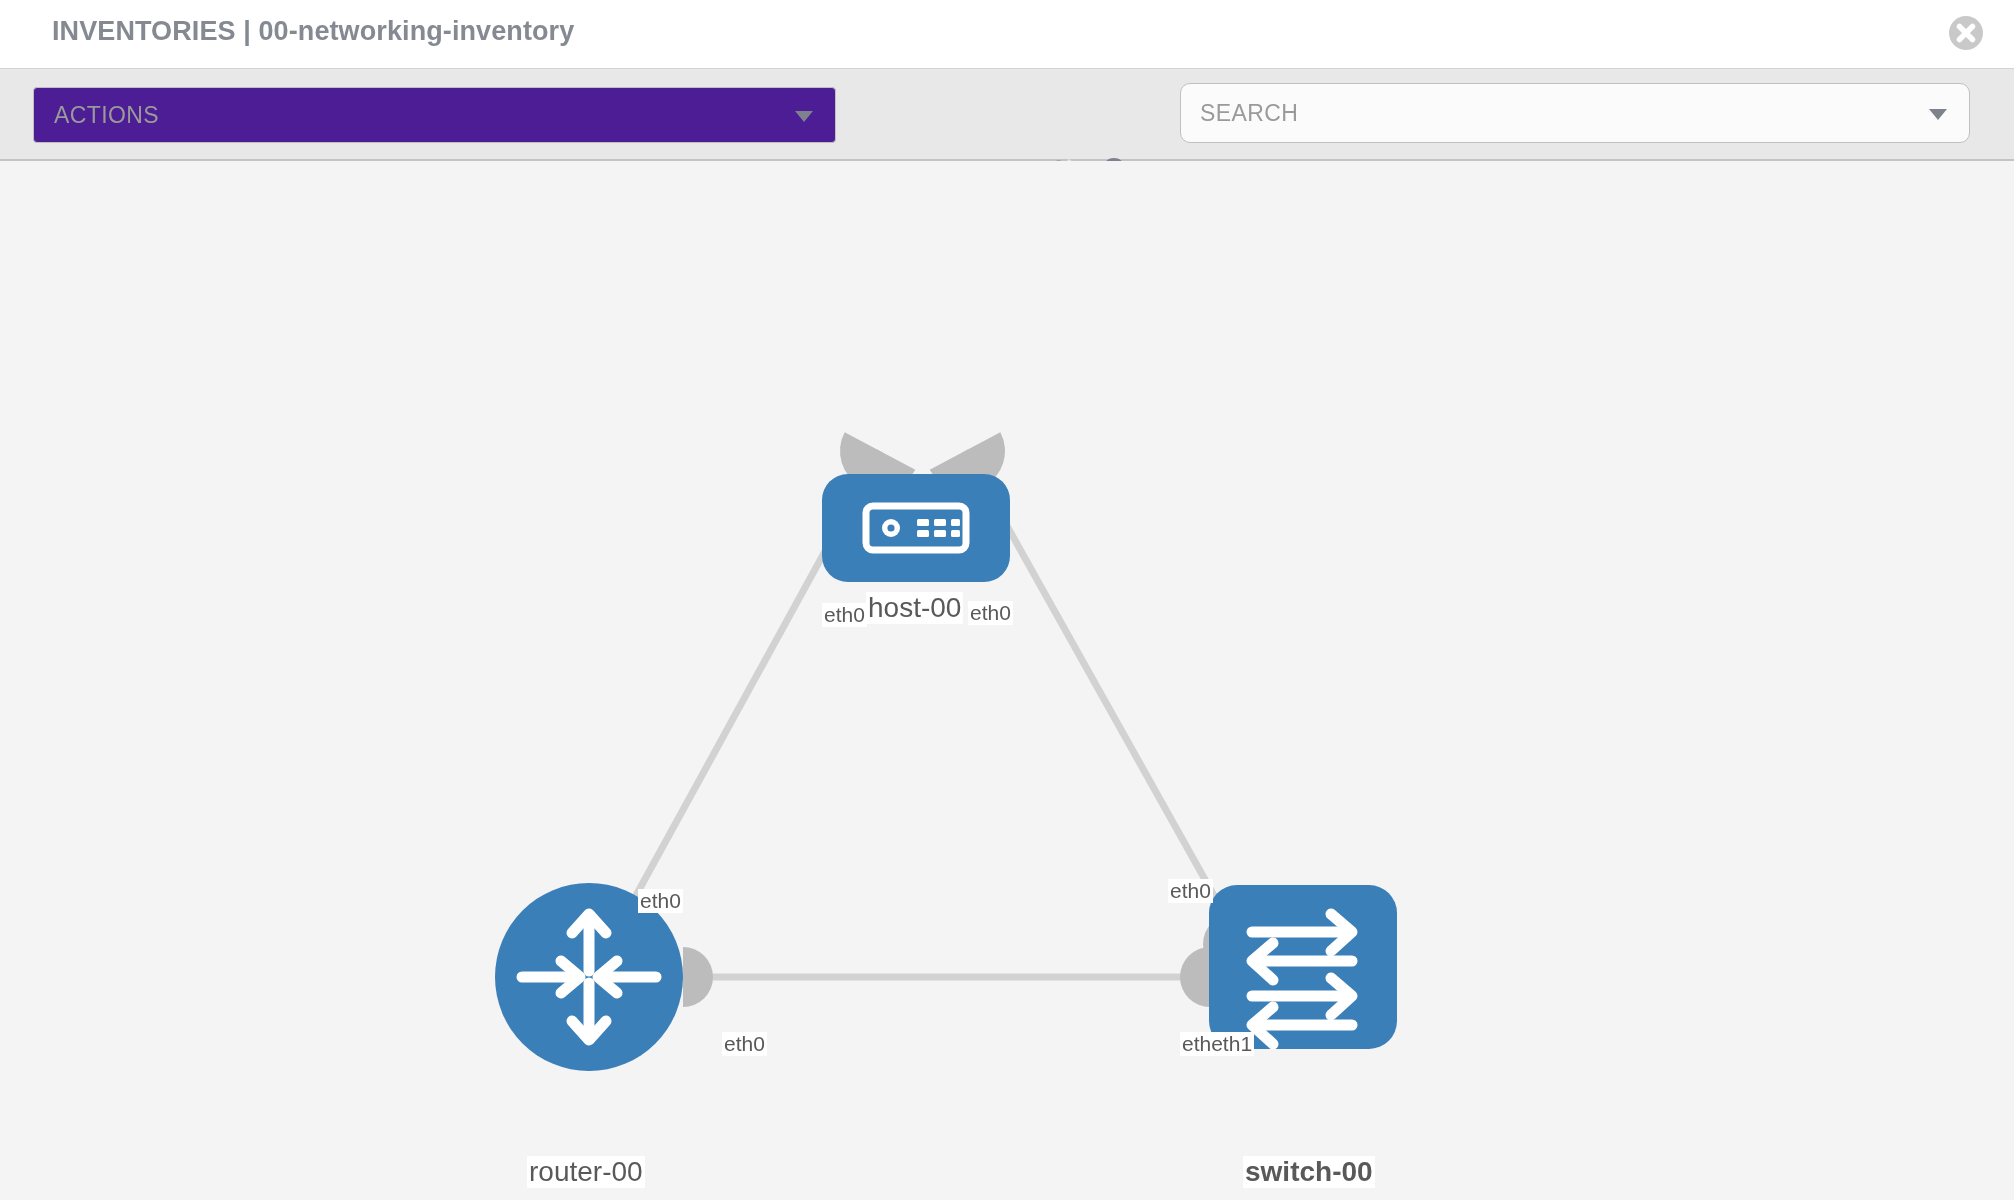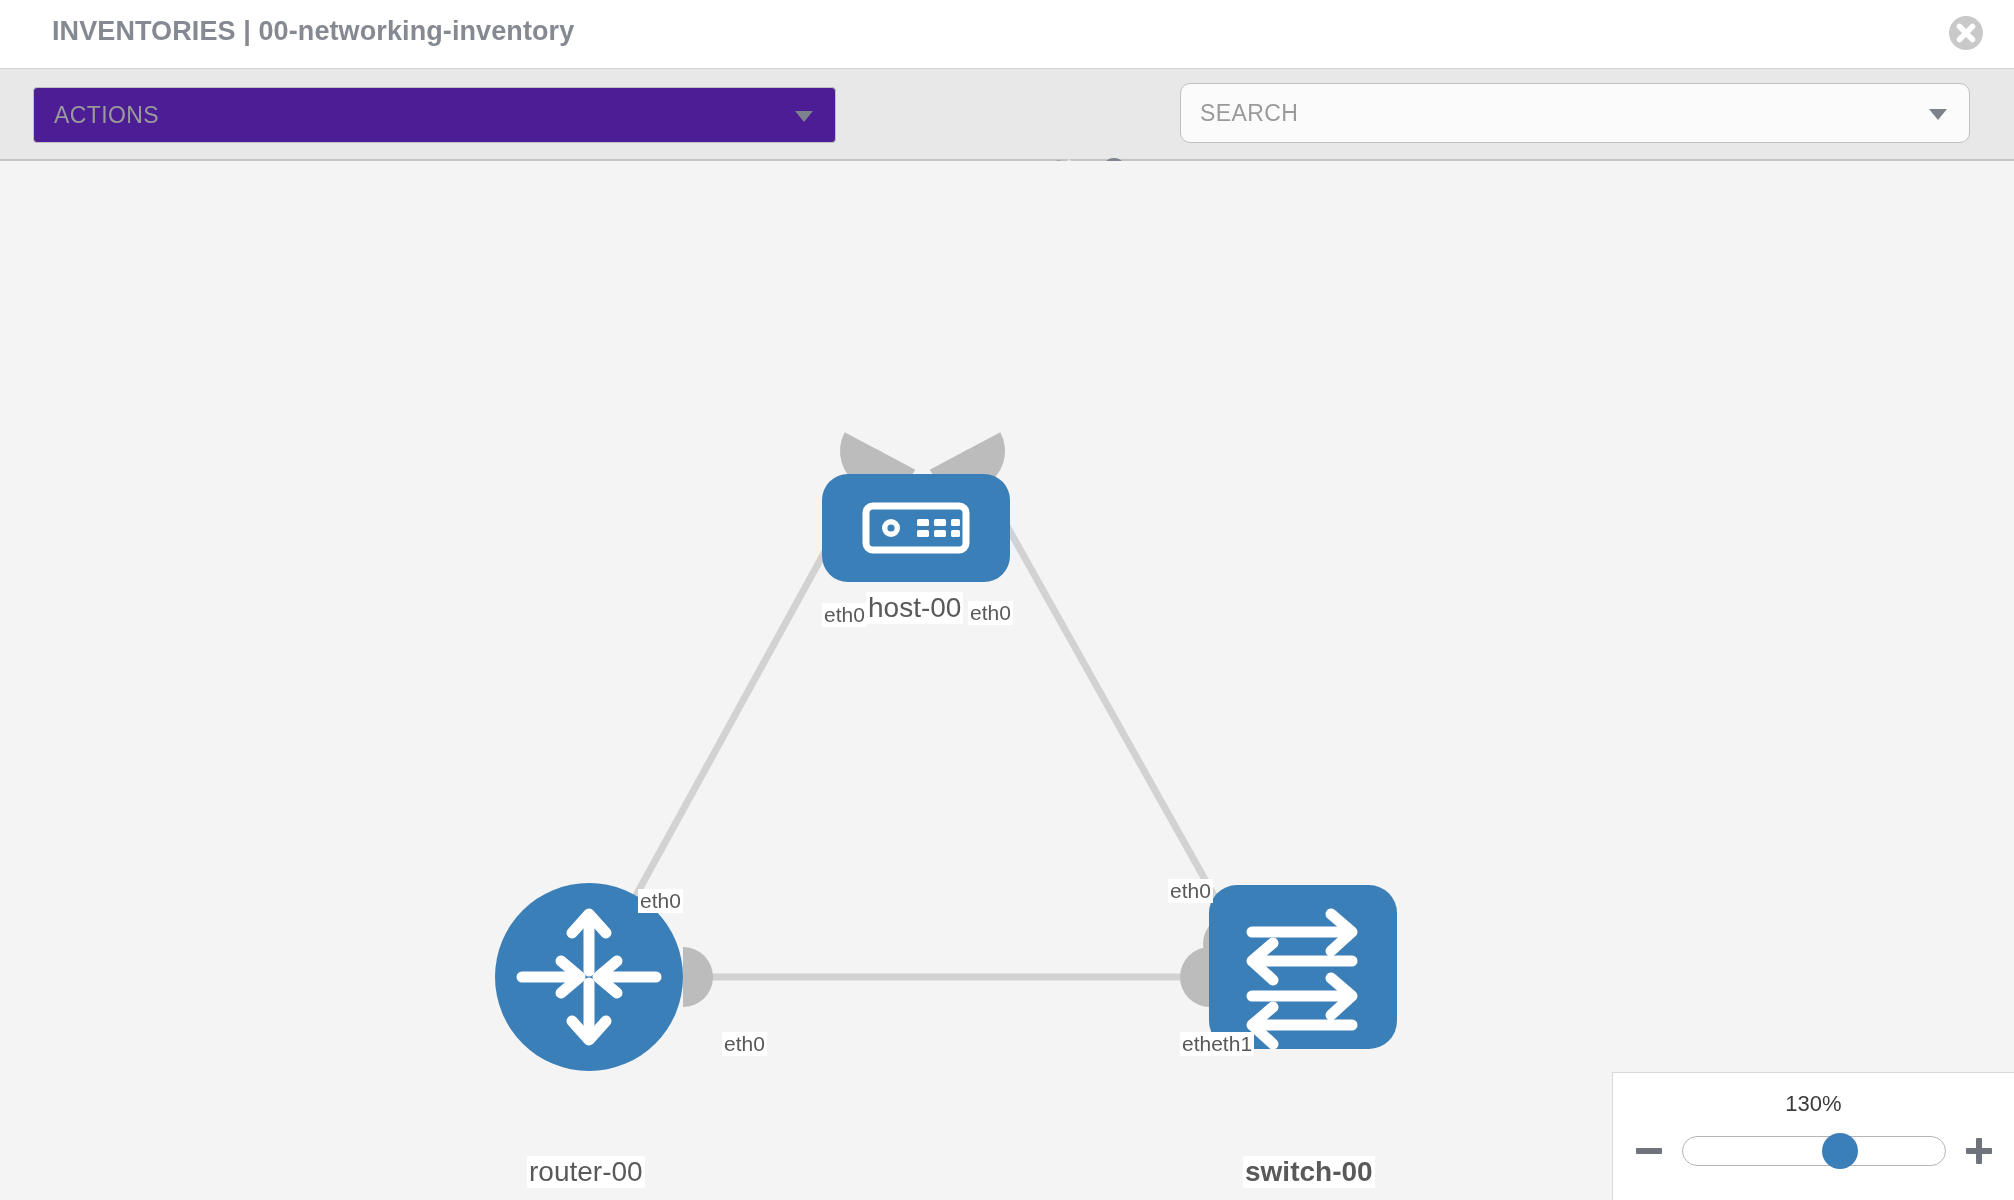--- a/index.html
+++ b/index.html
@@ -275,25 +275,15 @@
     <div class="edge-label" style="left:968px; top:440px;">eth0</div>
     <div class="edge-label" style="left:638px; top:728px;">eth0</div>
     <div class="edge-label" style="left:1168px; top:718px;">eth0</div>
     <div class="edge-label" style="left:722px; top:871px;">eth0</div>
     <div class="edge-label" style="left:1160px; top:871px;margin-left:20px;">etheth1</div>
 
     <div class="node-label" style="left:866px; top:431px;">host-00</div>
     <div class="node-label" style="left:527px; top:995px;">router-00</div>
     <div class="node-label" style="left:1243px; top:995px;font-weight:bold;">switch-00</div>
 
-    <div class="zoom-panel">
-      <div class="zoom-pct">130%</div>
-      <div class="zoom-row">
-        <div class="zoom-minus"></div>
-        <div class="zoom-track">
-          <div class="zoom-thumb" id="zoom-thumb" style="left: calc(60% - 18px);"></div>
-        </div>
-        <div class="zoom-plus"></div>
-      </div>
-    </div>
 
   </div>
 </div>
 
 </body></html>

